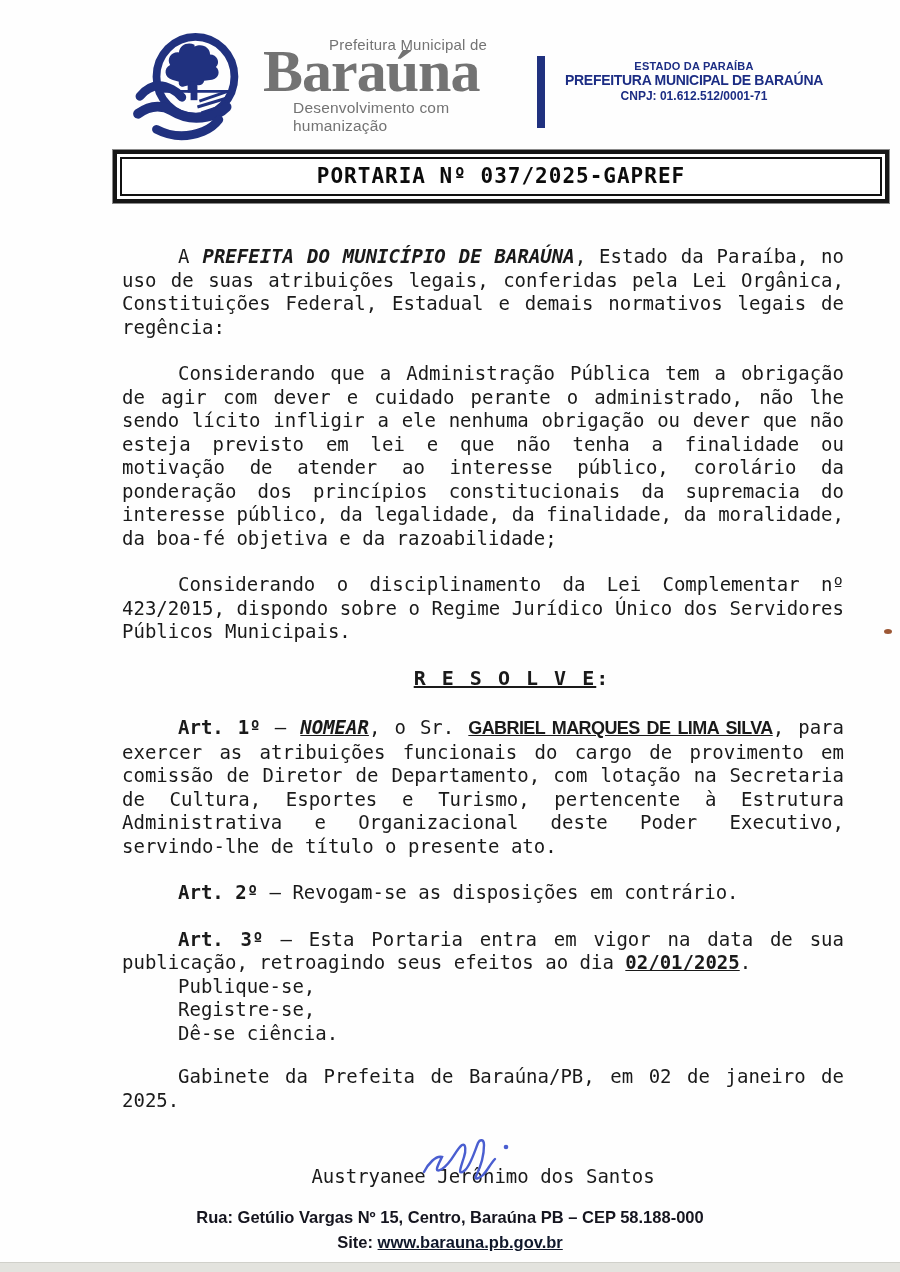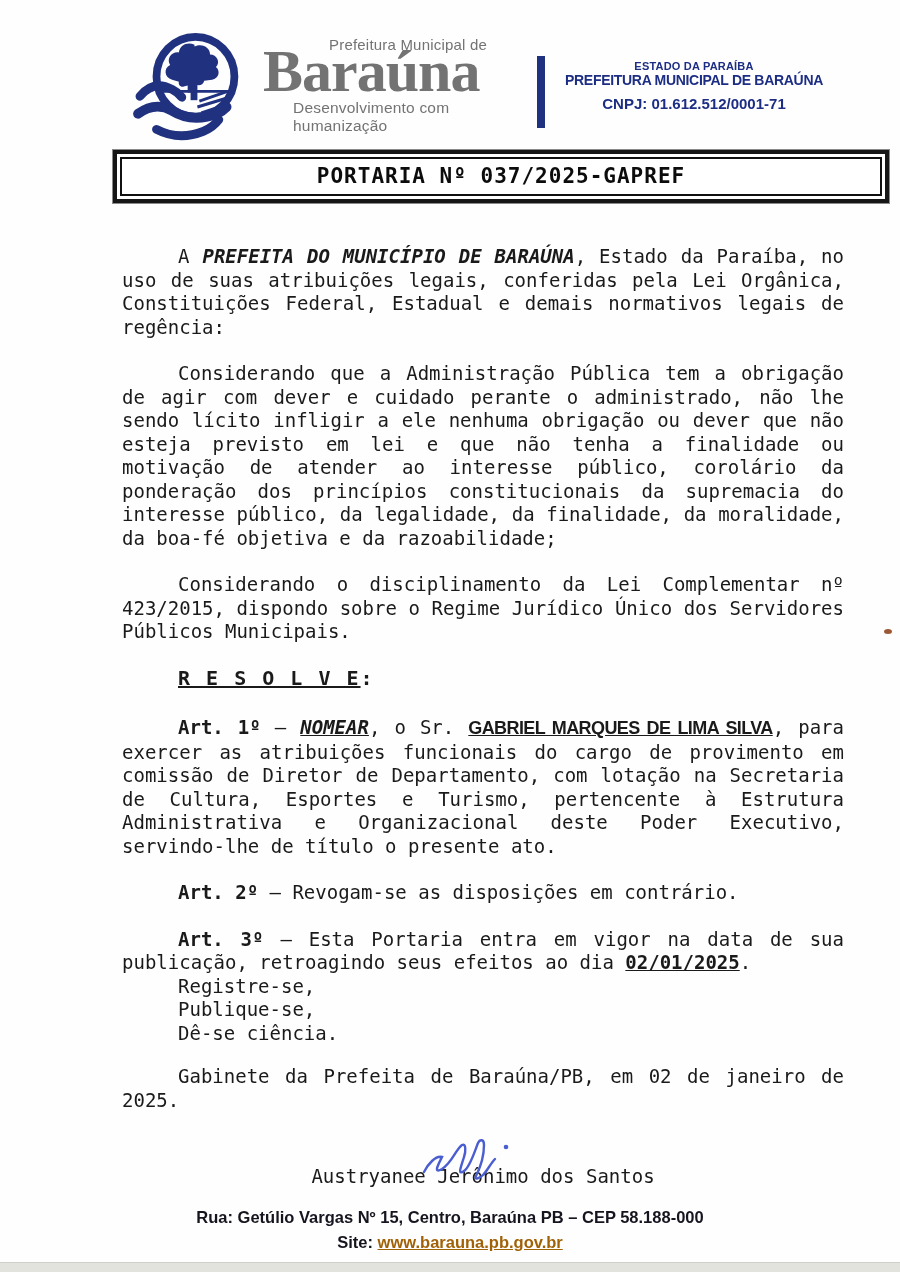--- a/index.html
+++ b/index.html
@@ -30,21 +30,21 @@
     font-size:15.5px;letter-spacing:.2px;margin-top:-2px;margin-left:30px;
   }
   .sep-bar{position:absolute;left:537px;top:56px;width:8px;height:72px;background:#20317f;}
   .gov-block{
     position:absolute;left:552px;top:60px;width:284px;
     text-align:center;color:#1c2d84;
     font-family:"Liberation Sans", sans-serif;font-weight:bold;
   }
   .gov-block .l1{font-size:11px;letter-spacing:.2px;}
   .gov-block .l2{font-size:14px;letter-spacing:-.3px;white-space:nowrap;}
-  .gov-block .l3{font-size:15px;margin-top:7px;}
+  .gov-block .l3{font-size:12px;margin-top:1px;}
   
   .title-outer{
     margin:2px 82px 0 113px;width:776px;box-sizing:border-box;
     border:4px solid #161616;box-shadow:0 0 0 1px #8a8a8a;
     padding:3px;background:#fff;
   }
   .title-inner{
     border:2px solid #111;text-align:center;
     font-weight:bold;font-size:21px;letter-spacing:1px;
     padding:5px 0 6px;color:#0c0c0c;
@@ -54,35 +54,35 @@
   .doc-body p{margin:0 0 23px;text-indent:56px;text-align:justify;}
   .bi{font-weight:bold;font-style:italic;}
   .b{font-weight:bold;}
   .bu{font-weight:bold;text-decoration:underline;}
   .biu{font-weight:bold;font-style:italic;text-decoration:underline;}
   .person-name{
     font-family:"Liberation Sans", sans-serif;
     font-weight:bold;text-decoration:underline;
     font-size:18px;letter-spacing:-.6px;
   }
-  .resolve-line{margin:0 0 26px;text-indent:56px;font-weight:bold;font-size:20px;}
+  .resolve-line{margin:0 0 26px;text-indent:56px;font-weight:bold;font-size:20px;text-align:center;}
   .resolve-line .ru{text-decoration:underline;letter-spacing:2px;}
   .closing div{padding-left:56px;}
   .place-date{margin-top:20px !important;}
   
   .sig-block{margin-top:14px;text-align:center;}
   .sig-scribble{display:block;margin:0 auto -18px;transform:translateX(-8px);position:relative;z-index:2;}
   .sig-name,.sig-title{font-size:19px;line-height:23.5px;}
   
   .footer{
     position:absolute;left:0;right:0;top:1205px;text-align:center;
     font-family:"Liberation Sans", sans-serif;font-weight:bold;
     color:#15151f;font-size:16.5px;line-height:25px;
   }
-  .footer a{color:#a16207;text-decoration:underline;}
+  .footer a{color:#0f172a;text-decoration:underline;}
   
   .scan-band{position:absolute;left:0;bottom:0;width:100%;height:9px;background:#e3e3de;border-top:1px solid #d0d0ca;}
   .speck{position:absolute;left:884px;top:629px;width:8px;height:5px;border-radius:50%;background:#8b3a12;opacity:.85;}
 </style>
 </head>
 <body>
 
 <div class="page">
 
   <div class="header">
@@ -137,22 +137,22 @@
 
     <div class="resolve-line"><span class="ru">R E S O L V E</span><span>:</span></div>
 
     <p><span class="b">Art. 1º</span><span> – </span><span class="biu">NOMEAR</span><span>, o Sr. </span><span class="person-name">GABRIEL MARQUES DE LIMA SILVA</span><span>, para exercer as atribuições funcionais do cargo de provimento em comissão de Diretor de Departamento, com lotação na Secretaria de Cultura, Esportes e Turismo, pertencente à Estrutura Administrativa e Organizacional deste Poder Executivo, servindo-lhe de título o presente ato.</span></p>
 
     <p><span class="b">Art. 2º</span><span> – Revogam-se as disposições em contrário.</span></p>
 
     <p style="margin-bottom:0;"><span class="b">Art. 3º</span><span> – Esta Portaria entra em vigor na data de sua publicação, retroagindo seus efeitos ao dia </span><span class="bu">02/01/2025</span><span>.</span></p>
 
     <div class="closing">
+      <div>Publique-se,</div>
       <div>Registre-se,</div>
-      <div>Publique-se,</div>
       <div>Dê-se ciência.</div>
     </div>
 
     <p class="place-date">Gabinete da Prefeita de Baraúna/PB, em 02 de janeiro de 2025.</p>
 
     <div class="sig-block">
       <svg class="sig-scribble" width="115" height="48" viewBox="0 0 115 48" aria-hidden="true">
         <path d="M6 37 C10 29 18 20 24 22 C20 30 15 39 24 34 C34 28 38 14 44 10 C48 8 48 16 46 22 C43 32 39 41 46 36 C52 32 56 18 60 8 C62 4 66 4 66 10 C66 20 62 33 58 41 C56 45 61 44 65 40 C69 36 73 28 77 24" stroke="#4a5ed0" stroke-width="2.4" fill="none" stroke-linecap="round"></path>
         <circle cx="88" cy="12" r="2.3" fill="#4a5ed0"></circle>
       </svg>

